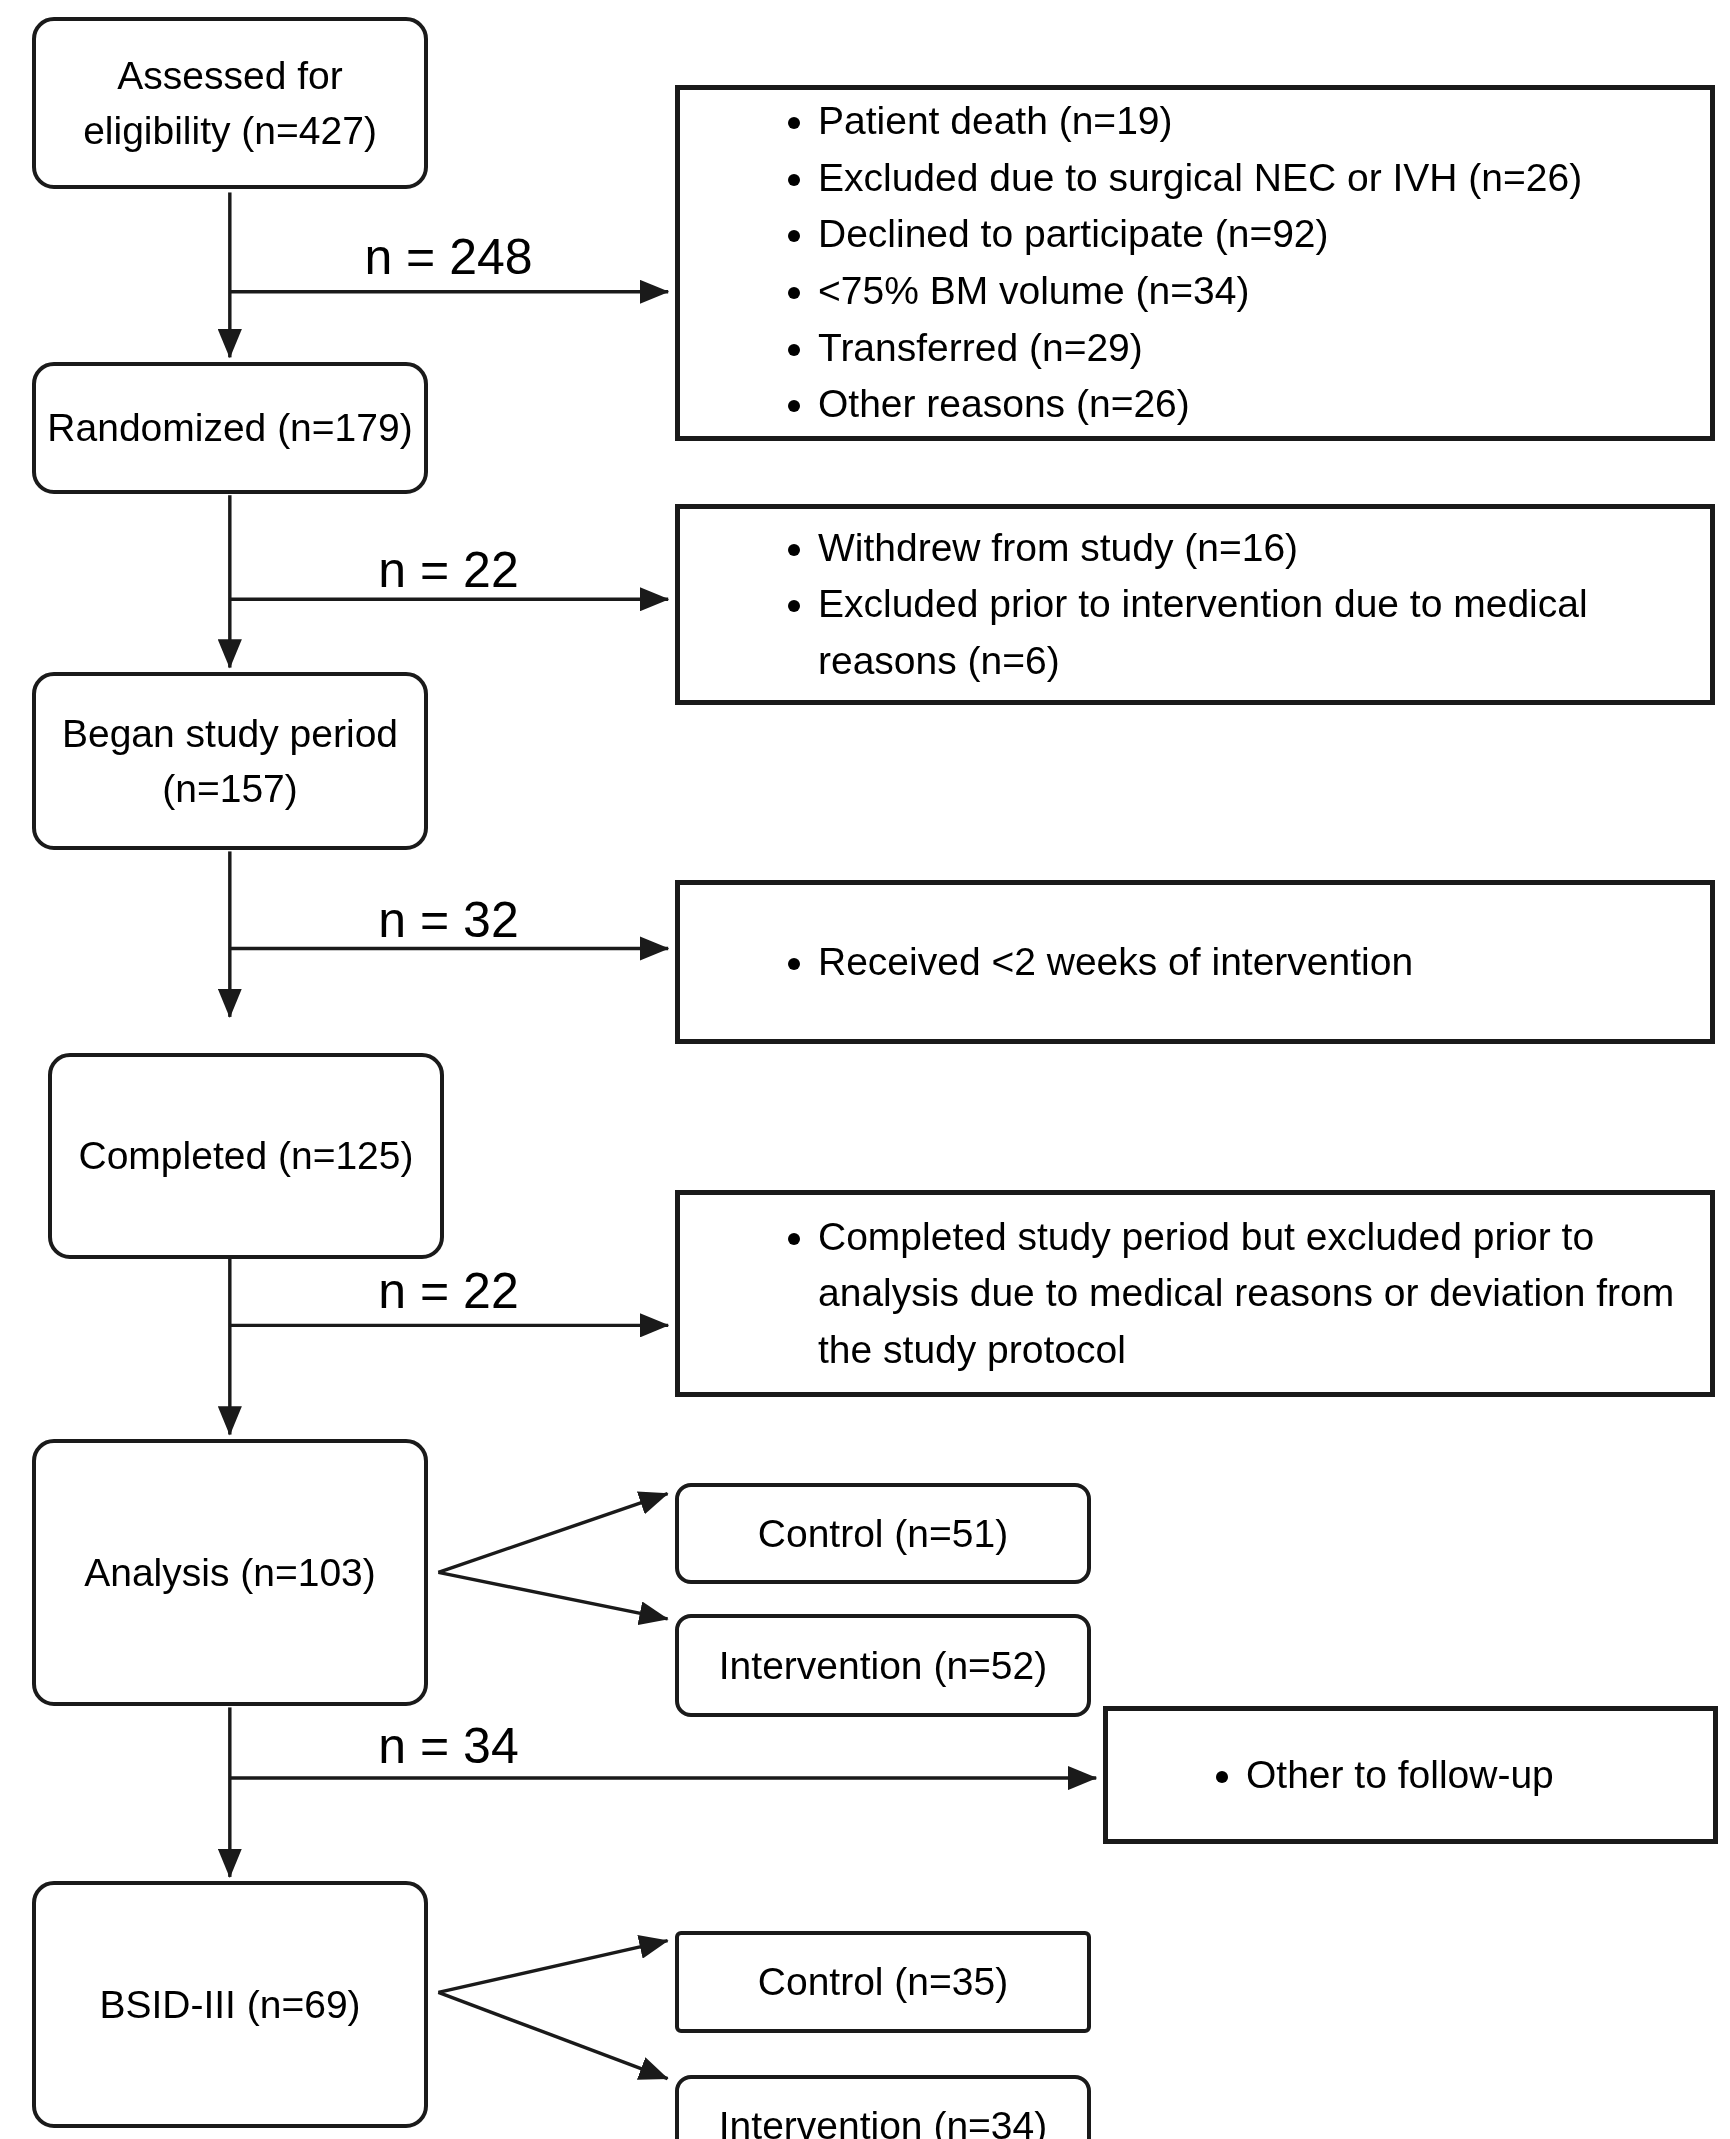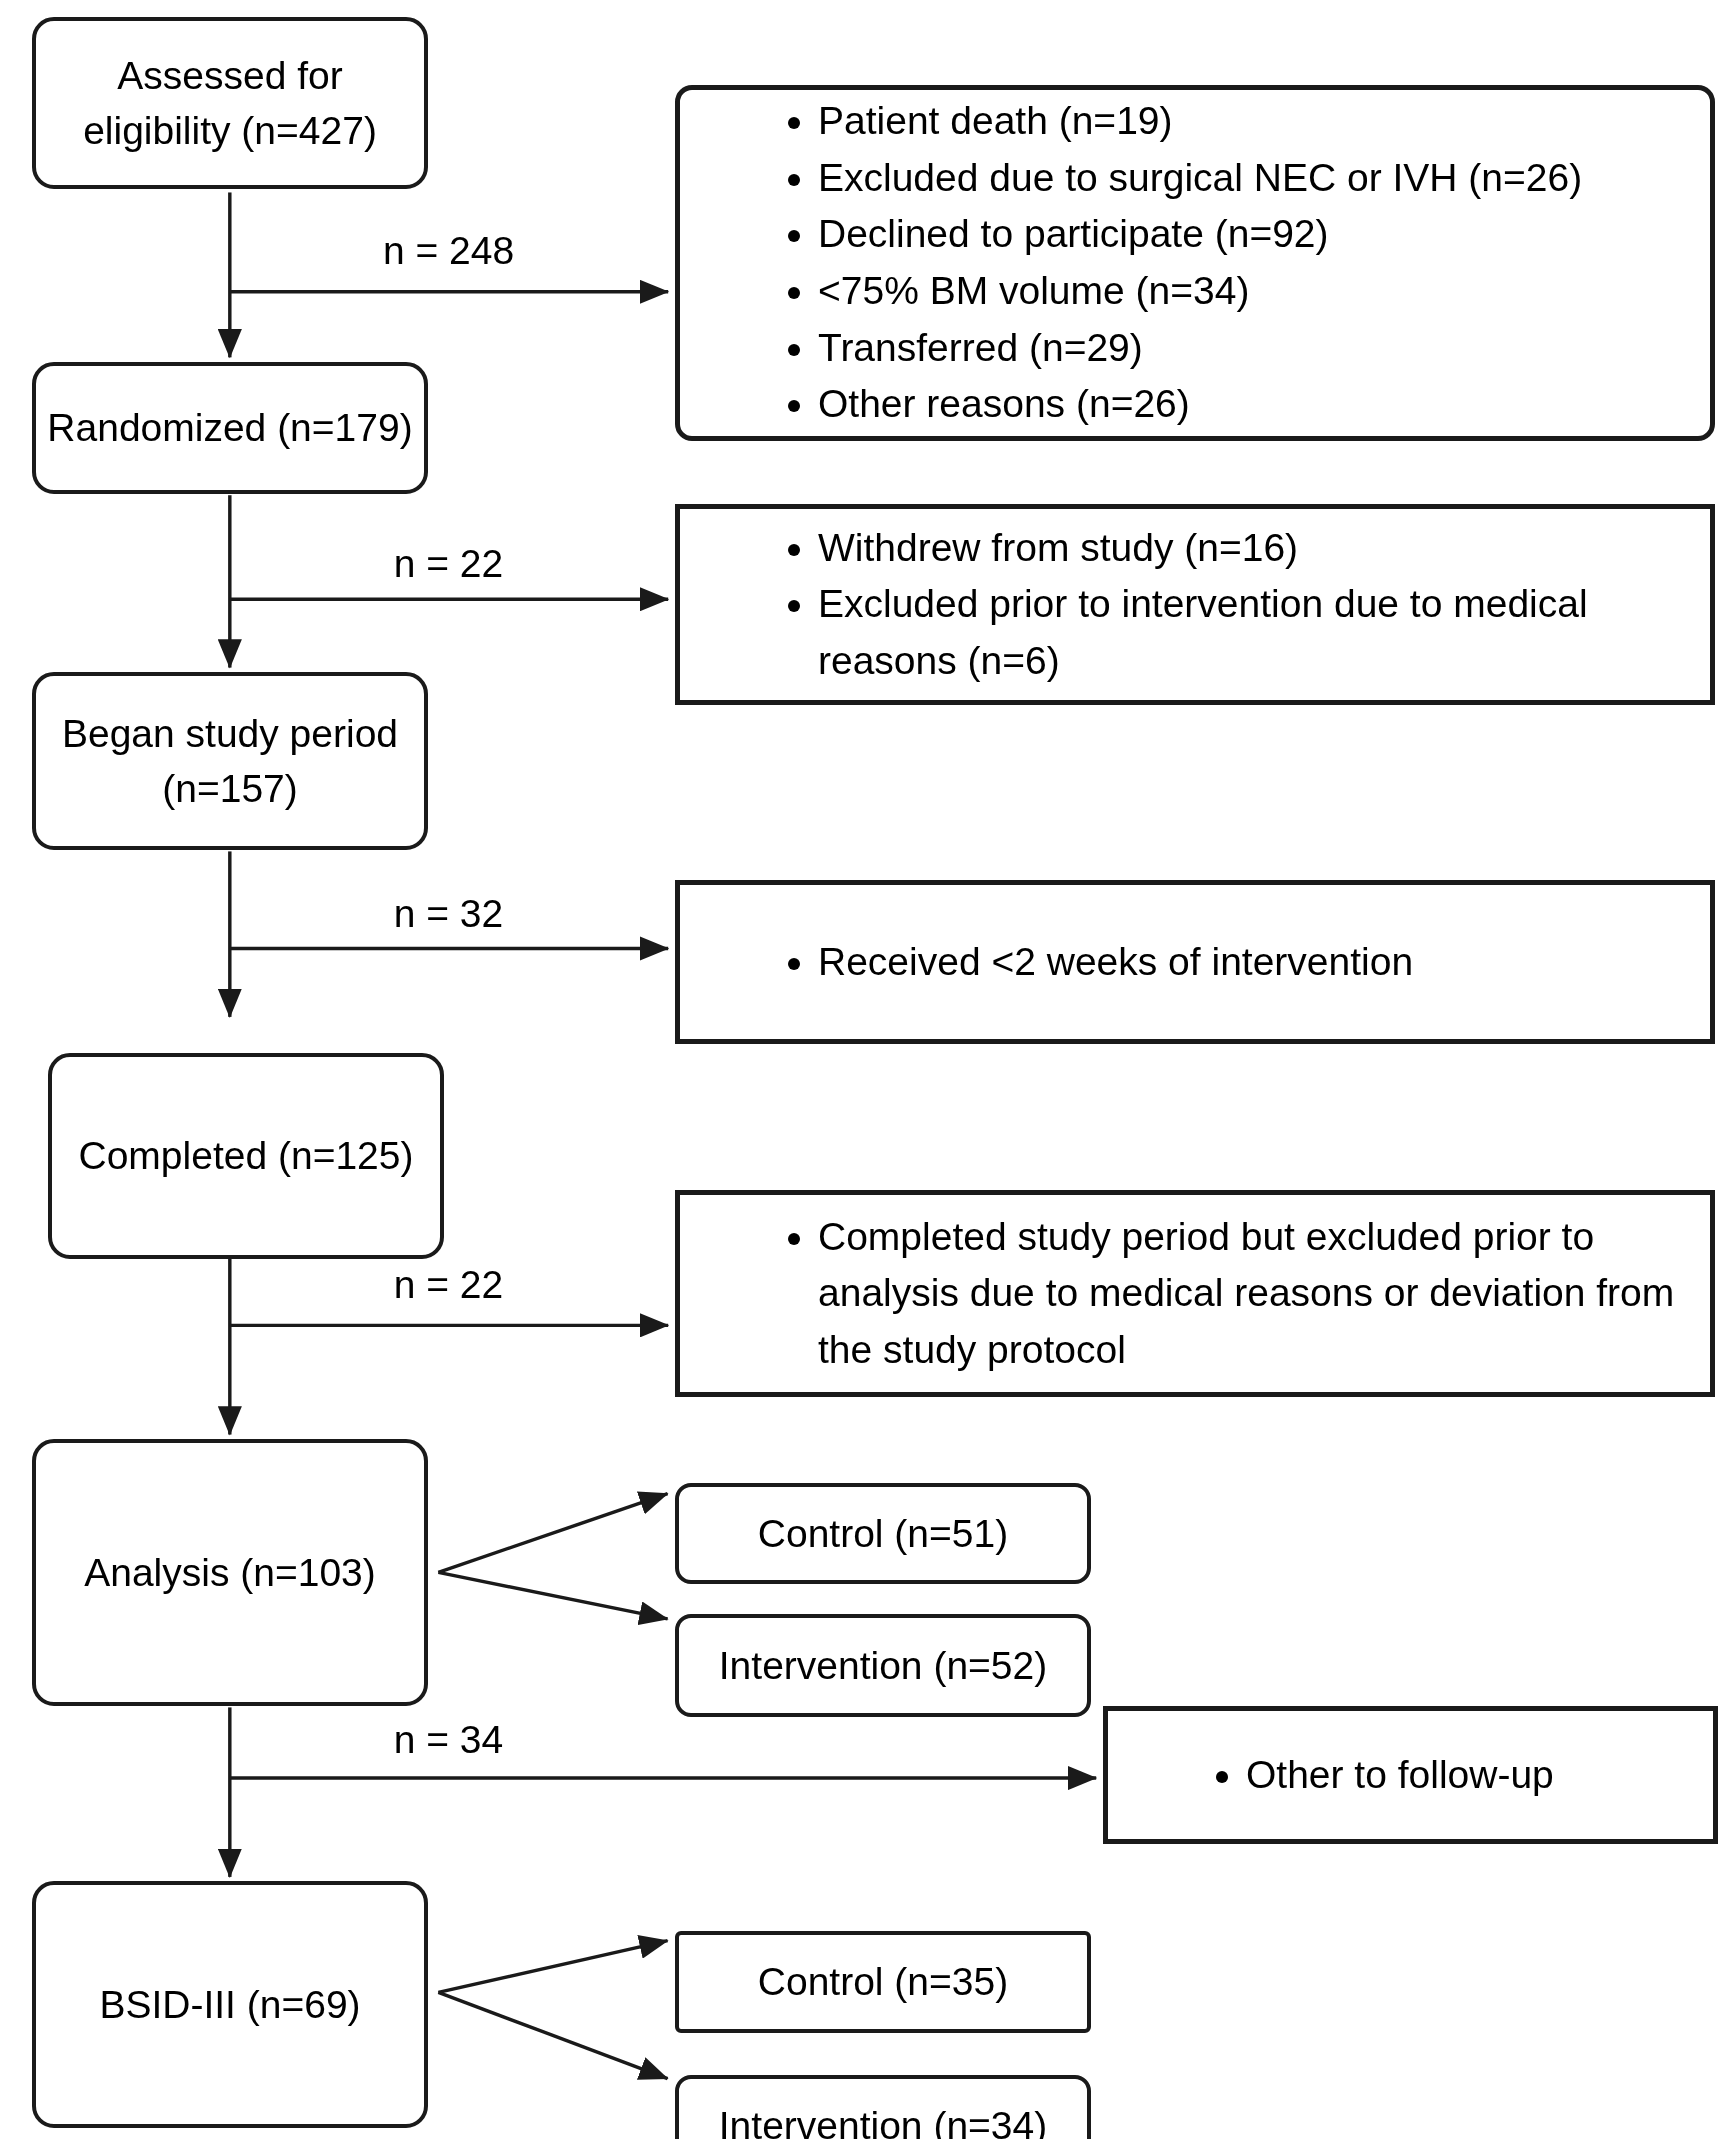--- a/index.html
+++ b/index.html
@@ -41,21 +41,21 @@
     border:4px solid #1a1a1a;
     border-radius:16px;
     text-align:center;
     padding:0 11.5px;
     margin-top:44px;
   }
   .edge-label{
     position:absolute;z-index:2;
     width:259px;left:319px;
     text-align:center;
-    font-size:39px;line-height:1.1;
+    font-size:50px;line-height:1.1;
   }
 </style>
 </head>
 <body>
 
 <div class="canvas">
 
   <svg class="connectors" width="1731" height="2140" viewBox="0 0 3013 3725">
     <defs>
       <marker id="ah" markerUnits="strokeWidth" markerWidth="9" markerHeight="7" refX="8.2" refY="3.5" orient="auto">
@@ -101,21 +101,21 @@
   <div class="box node" style="left:32px;top:1881px;width:396px;height:247px;">
     <span>BSID-III (n=69)</span>
   </div>
 
   <div class="edge-label" style="top:230px;">n = 248</div>
   <div class="edge-label" style="top:543px;">n = 22</div>
   <div class="edge-label" style="top:893px;">n = 32</div>
   <div class="edge-label" style="top:1264px;">n = 22</div>
   <div class="edge-label" style="top:1719px;">n = 34</div>
 
-  <div class="box side" style="left:675px;top:85px;width:1040px;height:356px;border-radius:17px;">
+  <div class="box side" style="left:675px;top:85px;width:1040px;height:356px;">
     <ul>
       <li>Patient death (n=19)</li>
       <li>Excluded due to surgical NEC or IVH (n=26)</li>
       <li>Declined to participate (n=92)</li>
       <li>&lt;75% BM volume (n=34)</li>
       <li>Transferred (n=29)</li>
       <li>Other reasons (n=26)</li>
     </ul>
   </div>
 

